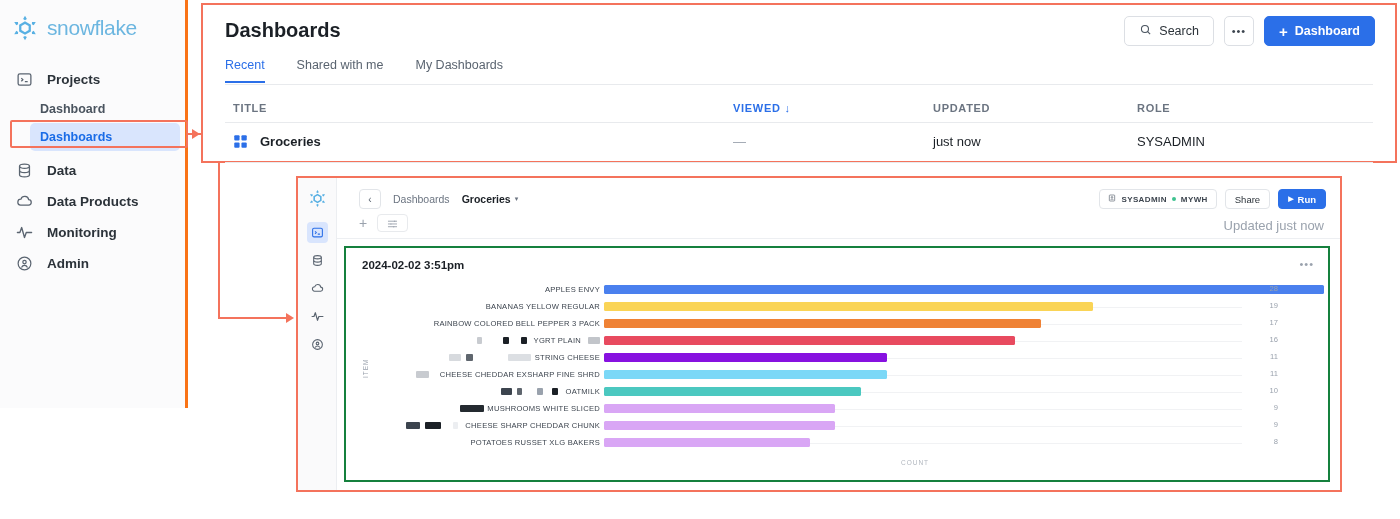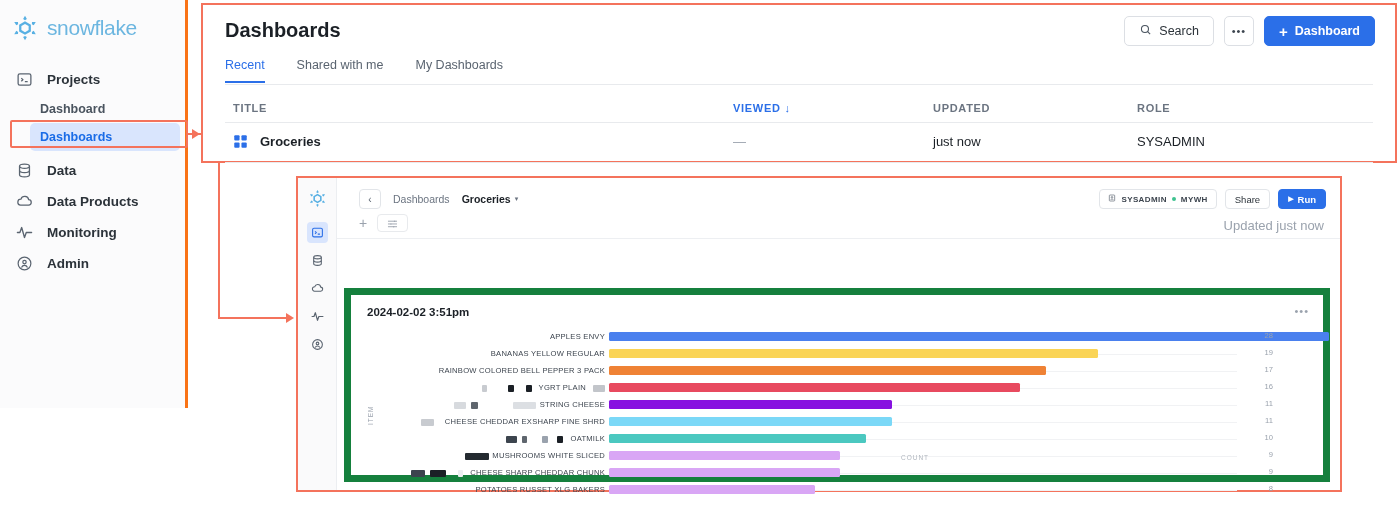--- a/index.html
+++ b/index.html
@@ -114,36 +114,36 @@
   .mini-btn {
     height:20px; padding:0 9px; border:1px solid #e2e5e9; border-radius:4px; background:#fff;
     font-size:9.5px; color:#2c333a; display:flex; align-items:center; cursor:pointer;
   }
   .mini-btn.run { background:#2b6fe8; border-color:#2b6fe8; color:#fff; gap:4px; font-weight:700;}
   .updated { position:absolute; right:16px; top:40px; font-size:13px; color:#9aa2ad; }
 
   
   .card {
     position:absolute; left:46px; top:68px; right:10px; bottom:8px;
-    background:#fff; border:7px solid #15803d; border-radius:0;margin-top:42px;
+    background:#fff; border:2px solid #15803d; border-radius:0;
   }
   .card-title { position:absolute; left:16px; top:11px; font-size:11.5px; font-weight:700; color:#1b2026; }
   .card-menu { position:absolute; right:14px; top:10px; font-size:11px; color:#9aa2ad; letter-spacing:1px; cursor:pointer; }
 
   .chart { position:absolute; left:10px; top:34px; right:10px; bottom:10px; }
   .axis-item-label {
     position:absolute; left:6px; top:96px; font-size:6.5px; color:#9aa2ad; letter-spacing:1px;
     transform:rotate(-90deg); transform-origin:left top; white-space:nowrap;
   }
   .plot { position:absolute; left:16px; top:0; right:0; bottom:22px; }
   .barrow { position:relative; height:17px; }
   .cat {
     position:absolute; right:calc(100% - 228px); top:3px;
     font-size:7.6px; color:#3c444e; letter-spacing:0.25px; white-space:nowrap;
-    display:flex; align-items:flex-end; gap:3px; justify-content:flex-end;
+    display:flex; align-items:center; gap:3px; justify-content:flex-end;
   }
   .redact { display:inline-block; height:7px; border-radius:1px; vertical-align:middle; }
   .track { position:absolute; left:232px; right:76px; top:8px; height:1px; background:#f1f2f4; }
   .bar { position:absolute; left:232px; top:3px; height:9px; border-radius:1.5px; }
   .val { position:absolute; right:40px; top:2px; font-size:7.6px; color:#9aa2ad; text-align:right; width:20px;}
   .xlabel { position:absolute; left:232px; right:76px; bottom:4px; text-align:center;
     font-size:6.5px; color:#b0b6be; letter-spacing:1px; }
 </style>
 </head>
 <body>

